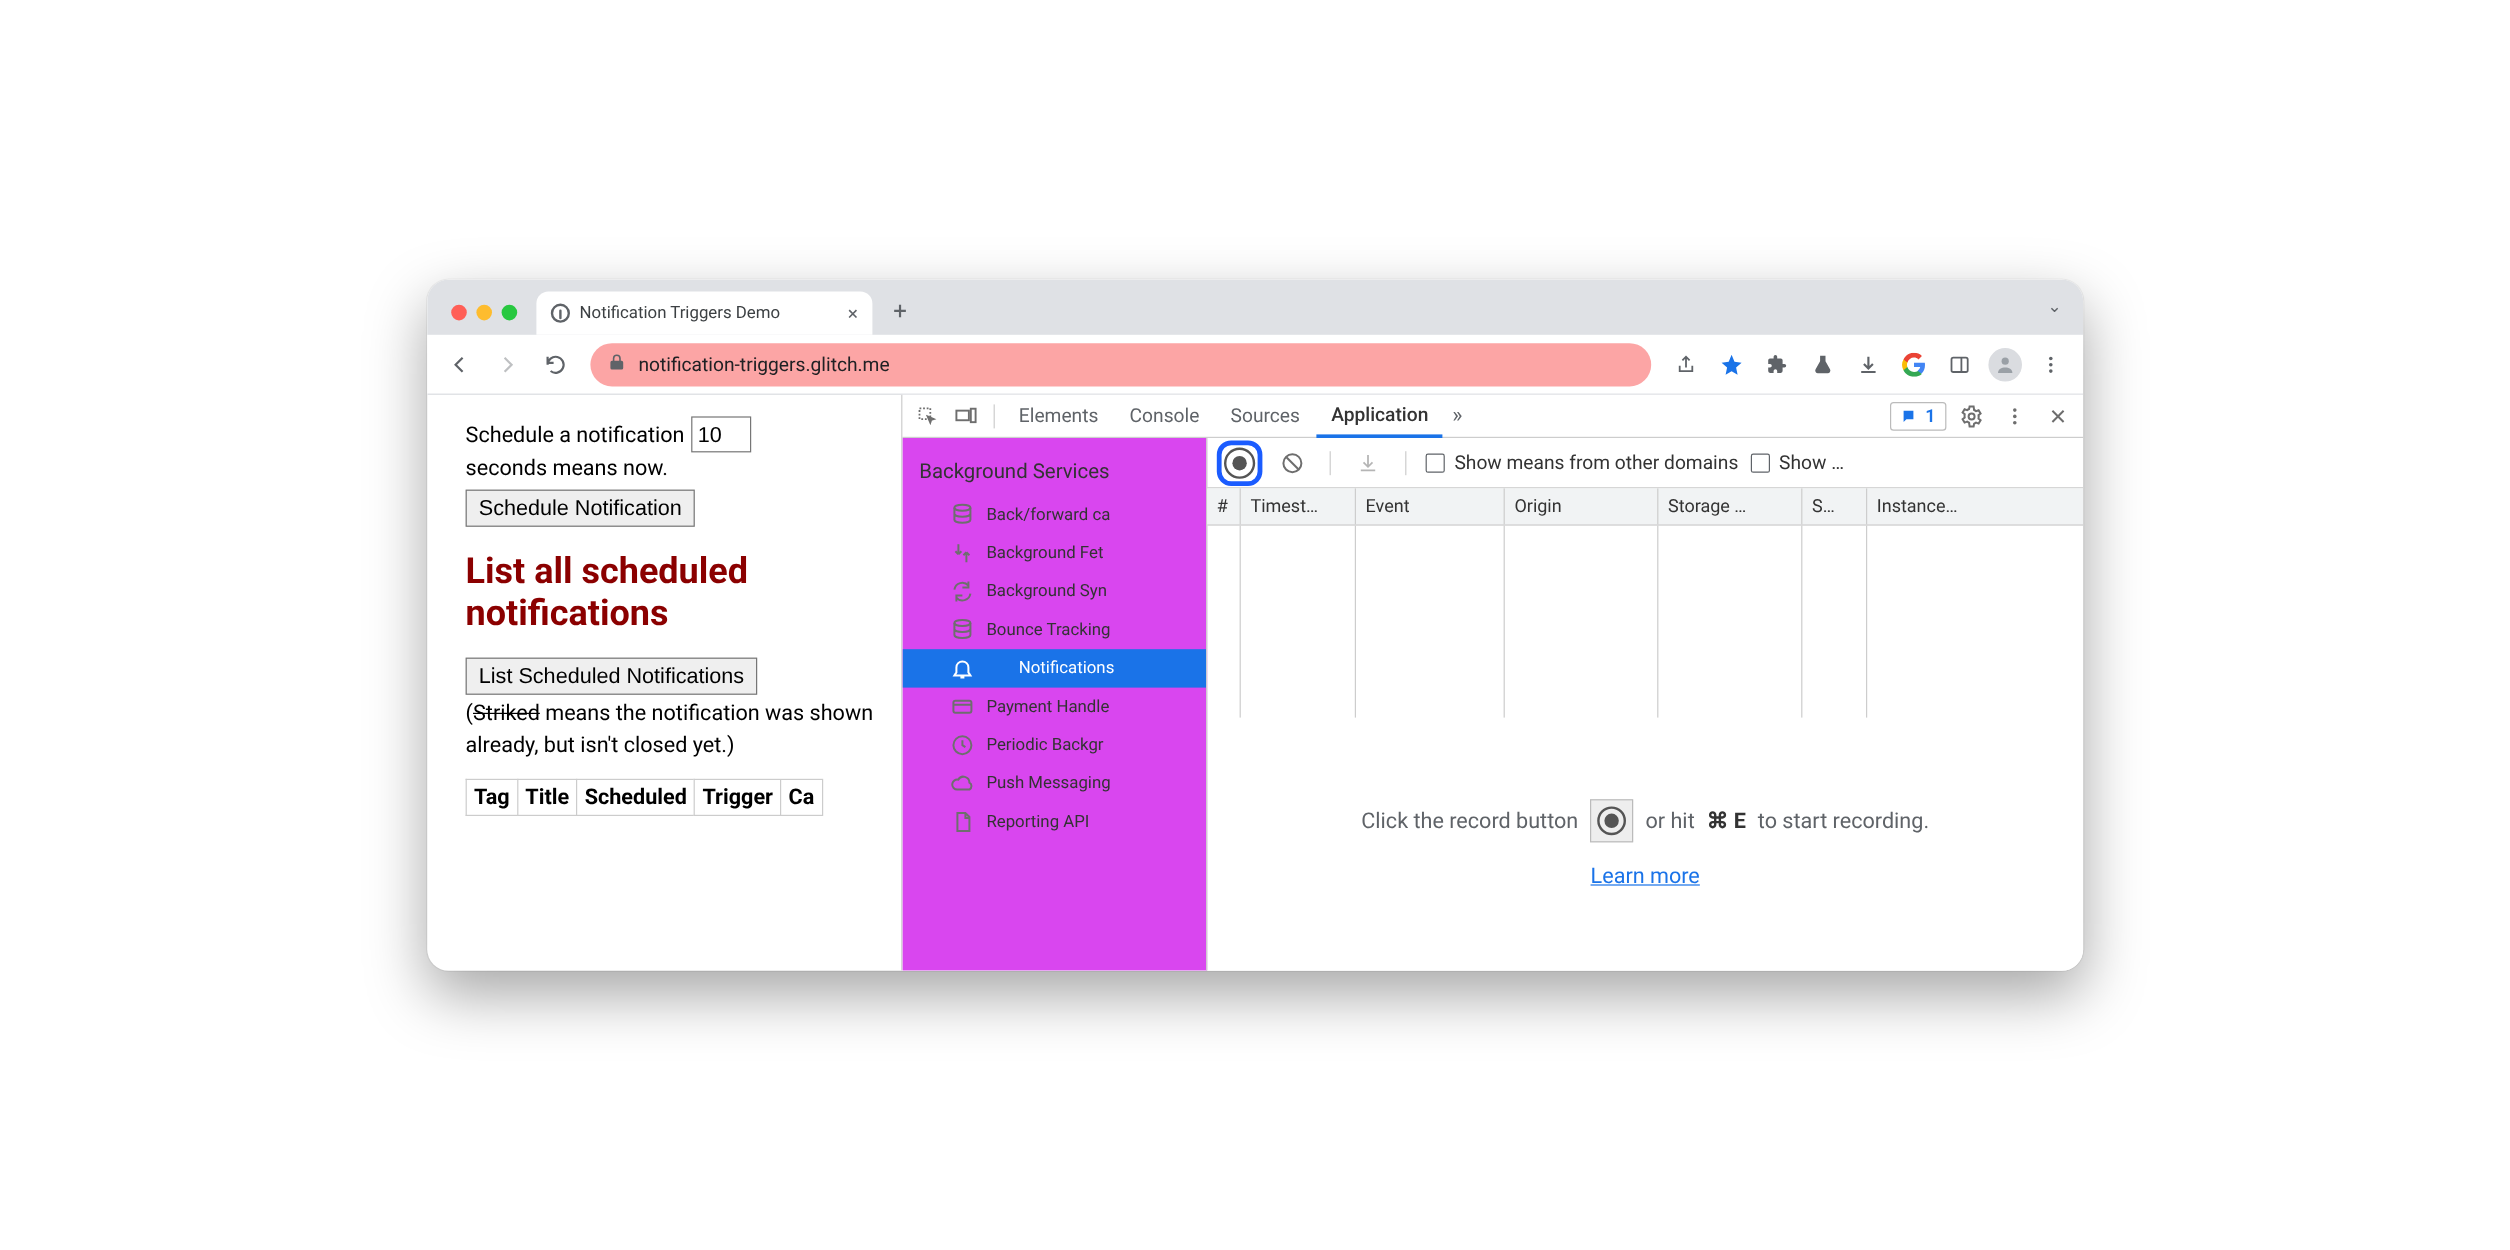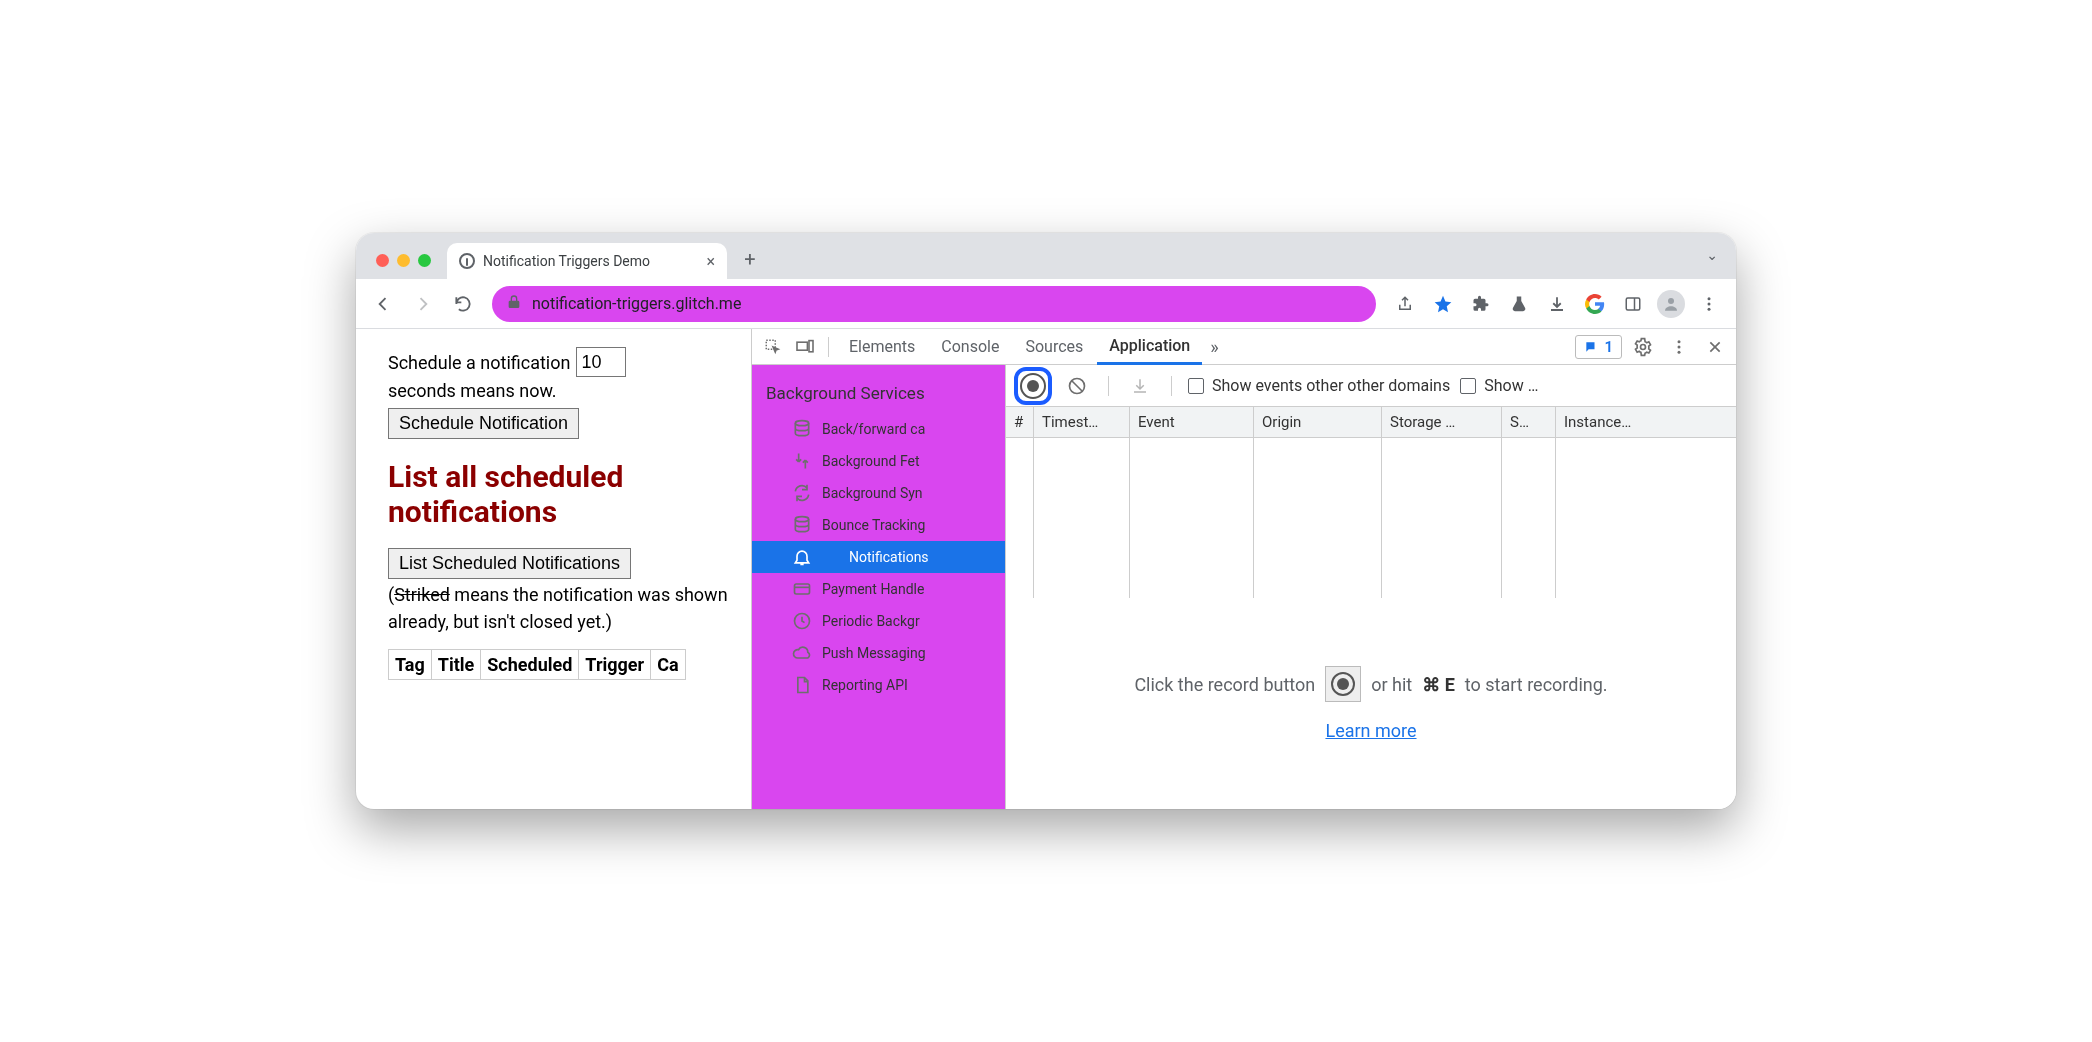--- a/index.html
+++ b/index.html
@@ -64,21 +64,21 @@
   display:flex;
   align-items:center;
   padding:0 10px;
   gap:6px;
   border-bottom:1px solid #dadce0;
 }
 .tool-btn { width:34px; height:34px; display:flex; align-items:center; justify-content:center; color:#5f6368; border-radius:50%; cursor:pointer;}
 .tool-btn svg { width:20px; height:20px; }
 .omnibox {
   flex:1;
-  background:#d946ef;
+  background:#fca5a5;
   border-radius:20px;
   height:36px;
   display:flex;
   align-items:center;
   padding:0 14px;
   gap:10px;
   color:#202124;
   font-size:16px;
   margin:0 6px;
 }
@@ -404,21 +404,21 @@
             </div>
             <div class="dt-sep"></div>
             <div class="dt-icon-btn" style="opacity:.5">
               <svg width="18" height="18" viewBox="0 0 24 24" fill="none" stroke="#6e6e6e" stroke-width="2">
                   <path d="M12 3v12M7 11l5 5 5-5M4 20h16"></path>
                 </svg>
             </div>
             <div class="dt-sep"></div>
             <label class="chk">
               <span class="box"></span>
-              <span>Show events other other domains</span>
+              <span>Show means from other domains</span>
             </label>
             <label class="chk">
               <span class="box"></span>
               <span>Show …</span>
             </label>
           </div>
 
           <div class="dt-tbl-head">
             <div class="col" style="width:28px">#</div>
             <div class="col" style="width:96px">Timest…</div>

